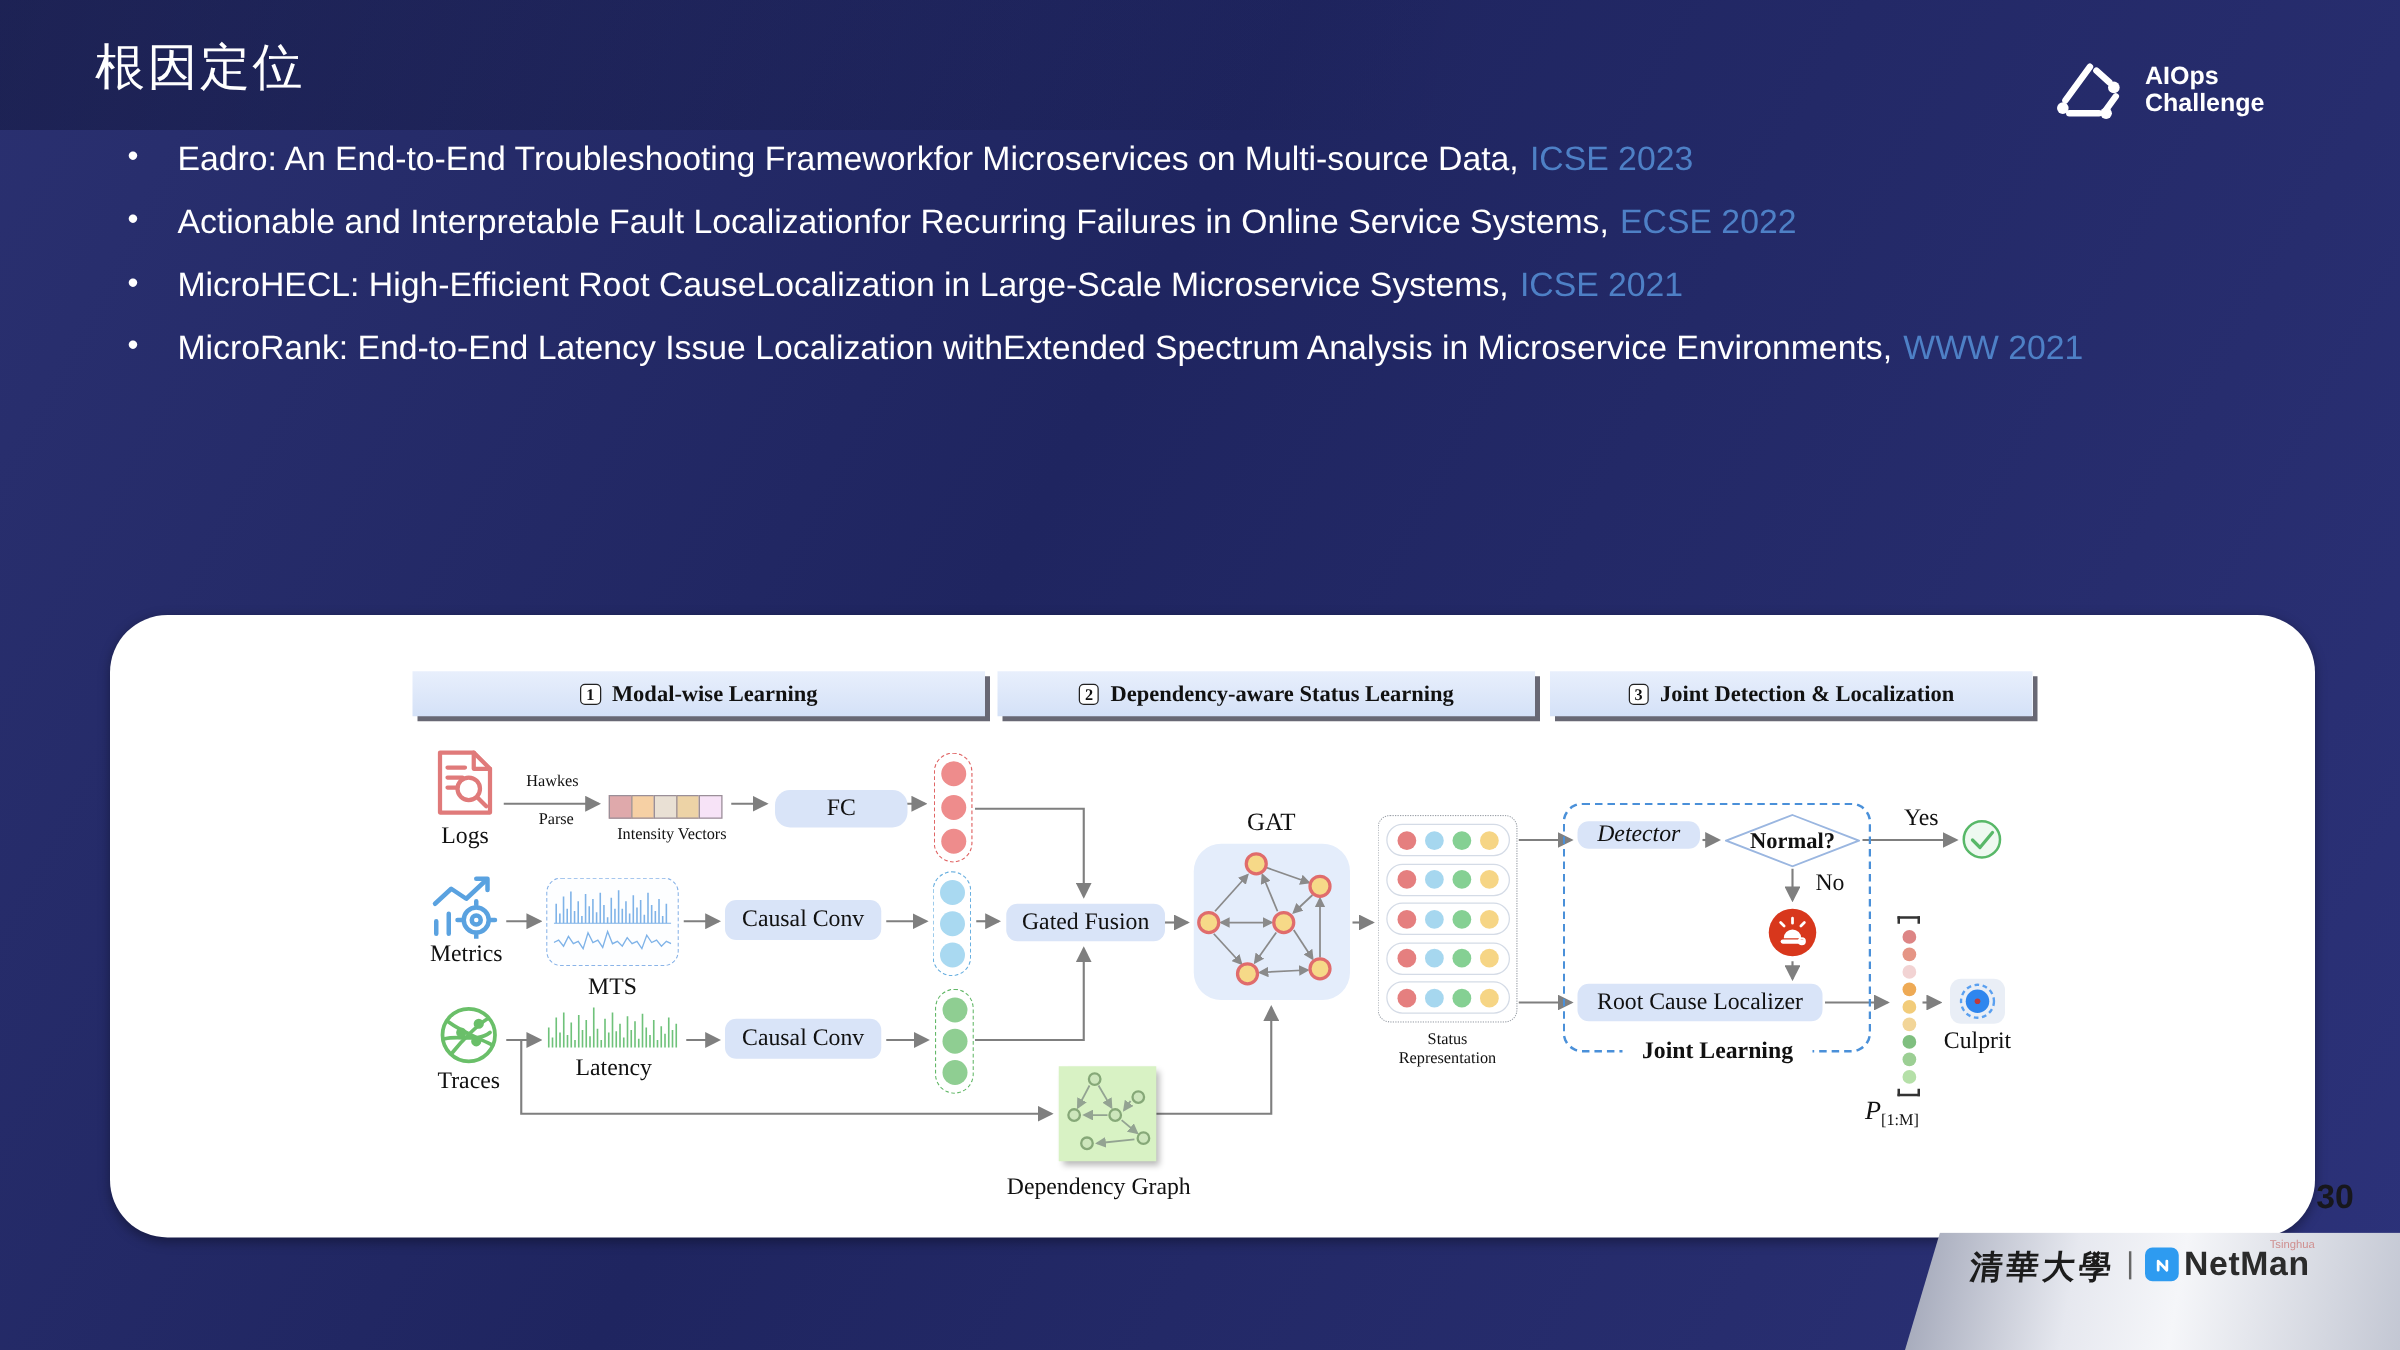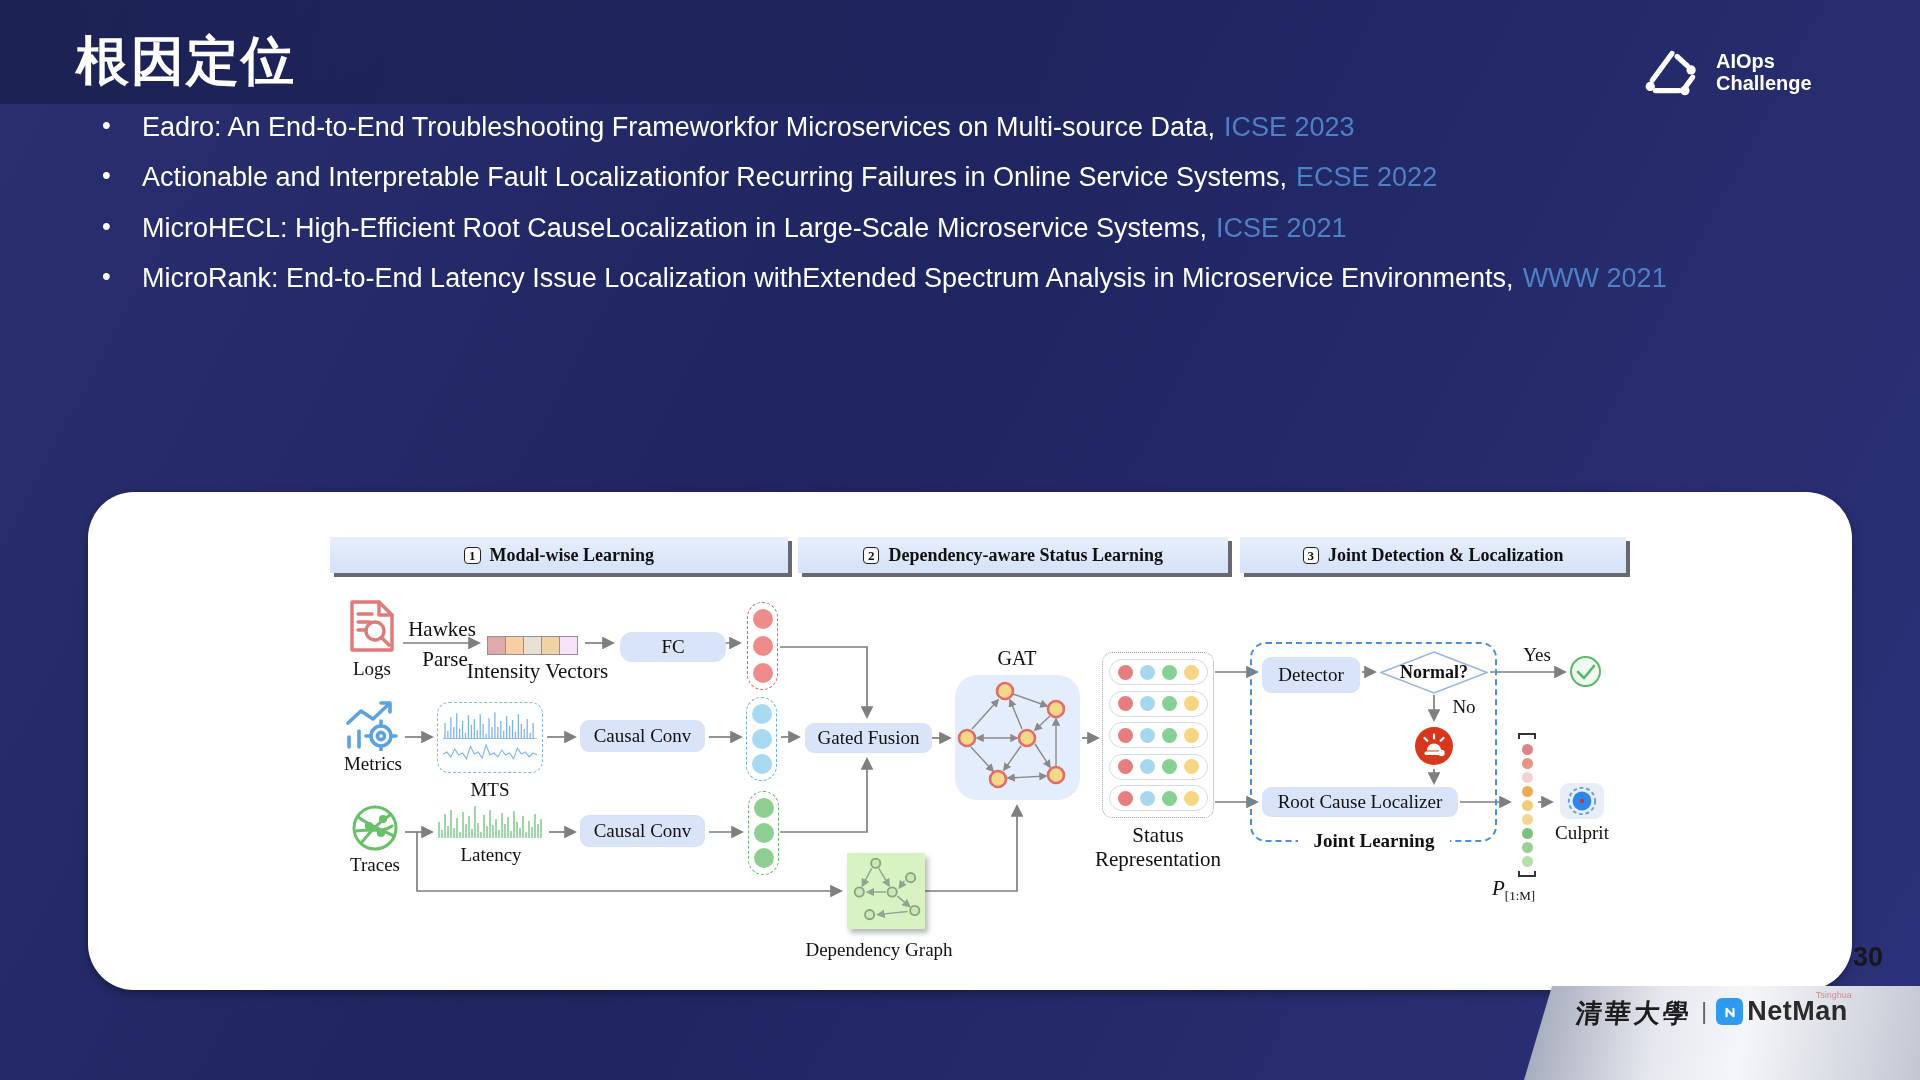--- a/index.html
+++ b/index.html
@@ -1,21 +1,21 @@
 <!DOCTYPE html>
 <html><head>
 <meta charset="utf-8">
 <style>
   html,body{margin:0;padding:0;background:#10143a;}
   .slide{position:relative;width:1920px;height:1080px;overflow:hidden;
     background:linear-gradient(118deg,#2a3070 0%,#1f2560 42%,#272d6e 78%,#2c327a 100%);
     font-family:"Liberation Sans",sans-serif;}
   .top-shade{position:absolute;left:0;top:0;width:100%;height:104px;
     background:linear-gradient(100deg,rgba(8,12,40,.38),rgba(8,12,40,0) 62%);}
-  .page-title{position:absolute;left:76px;top:26px;font-size:53px;font-weight:bold;color:#ffffff;letter-spacing:2px;}
+  .page-title{position:absolute;left:76px;top:26px;font-size:40px;font-weight:normal;color:#ffffff;letter-spacing:2px;}
   
   .aiops{position:absolute;left:1642px;top:48px;display:flex;align-items:center;gap:12px;color:#fff;}
   .aiops-text{font-weight:bold;font-size:20px;line-height:22px;}
   
   ul.refs{position:absolute;left:96px;top:108px;width:1790px;margin:0;padding:0;list-style:none;}
   ul.refs li{position:relative;padding-left:46px;margin-bottom:12px;font-size:27px;line-height:1.42;color:#ffffff;}
   ul.refs li::before{content:"•";position:absolute;left:6px;top:0px;font-size:25px;color:#fff;}
   .venue{color:#4e80c6;margin-left:9px;}
   ul.refs li:nth-child(5) .venue{display:block;margin-left:0;}
   
@@ -24,21 +24,21 @@
   .panel *{box-sizing:border-box;}
   .wires{position:absolute;left:0;top:0;z-index:1;}
   .node{position:absolute;z-index:2;}
   .hdr{position:absolute;top:45px;height:36px;z-index:2;display:flex;align-items:center;justify-content:center;gap:9px;
     background:linear-gradient(#e8effc,#d4e1f7);box-shadow:4px 4px 0 #686874;font-weight:bold;font-size:18px;}
   .hdr .chip{display:inline-block;border:1.6px solid #222;border-radius:4px;background:#fff;font-size:13px;line-height:15px;
     padding:0 4px;font-weight:bold;}
   .bluebox{position:absolute;z-index:2;background:#d9e4f8;border-radius:9px;display:flex;align-items:center;justify-content:center;
     font-size:19px;}
   .lbl{position:absolute;z-index:2;text-align:center;font-size:19px;line-height:1.12;}
-  .lbl.small{font-size:21px;}
+  .lbl.small{font-size:13px;}
   
   .ivrow{position:absolute;z-index:2;display:flex;}
   .iv{width:19px;height:19px;border:1px solid #9a8f98;margin-left:-1px;}
   .iv1{background:#dfa9ab;margin-left:0;}.iv2{background:#f6d0a4;}.iv3{background:#e9e0d4;}.iv4{background:#edd3a6;}.iv5{background:#f7e3f7;}
   
   .capsule{position:absolute;z-index:2;width:31px;border-radius:16px;display:flex;flex-direction:column;align-items:center;
     justify-content:space-between;padding:6px 0;background:#fff;}
   .capsule span{width:20px;height:20px;border-radius:50%;}
   .cap-red{border:1.7px dashed #e06666;height:88px;}.cap-red span{background:#ee8c8c;}
   .cap-blue{border:1.7px dashed #6ab0e0;height:84px;}.cap-blue span{background:#a9d9f1;}
@@ -337,21 +337,21 @@
           <i class="sd-y"></i>
         </div>
     </div>
     <div class="lbl small" style="left:990px;top:332px;width:160px;">
       <div>Status</div>
       <div>Representation</div>
     </div>
 
     <div class="jointbox" style="left:1162px;top:150px;width:247px;height:200px;"></div>
     <div class="jl-label" style="left:1210px;top:338px;width:152px;">Joint Learning</div>
-    <div class="bluebox" style="left:1174px;top:165px;width:98px;height:36px;">Detector</div>
+    <div class="bluebox" style="left:1174px;top:165px;width:98px;height:22px;font-style:italic;">Detector</div>
     <div class="diamond" style="left:1292px;top:159px;width:108px;height:43px;">
       <svg width="108" height="43" viewBox="0 0 108 43">
         <polygon points="54,1 107,21.5 54,42 1,21.5" fill="#ffffff" stroke="#9ab6e0" stroke-width="1.5"></polygon>
       </svg>
       <span>Normal?</span>
     </div>
     <div class="lbl" style="left:1424px;top:152px;width:50px;">Yes</div>
     <div class="checkicon" style="left:1482px;top:164px;">
       <svg width="20" height="16" viewBox="0 0 20 16">
           <path d="M2 8 L8 14 L18 2" stroke="#58b868" stroke-width="2.6" fill="none" stroke-linecap="round" stroke-linejoin="round"></path>

